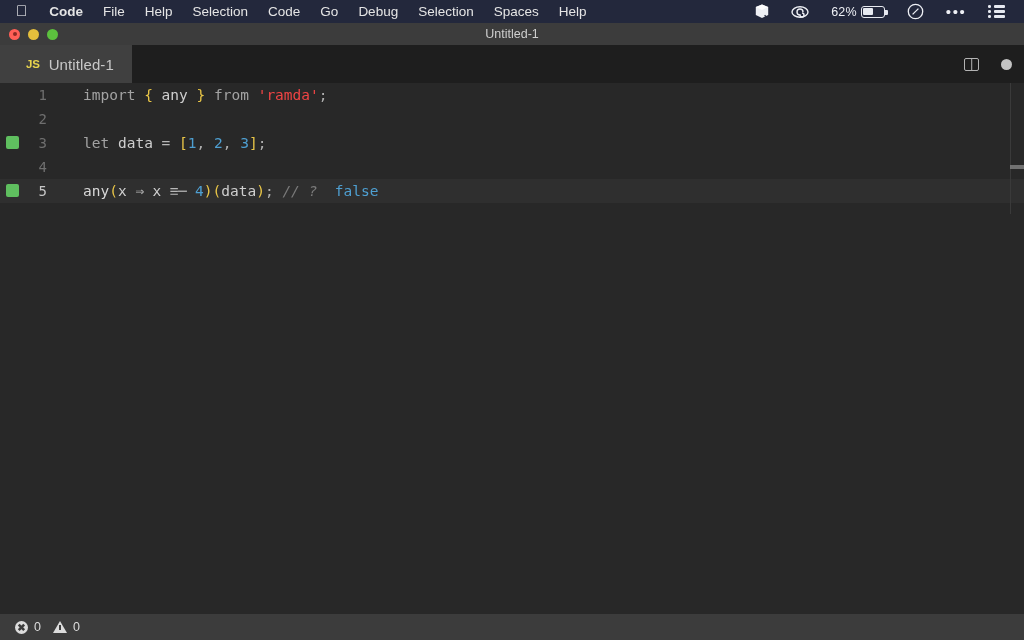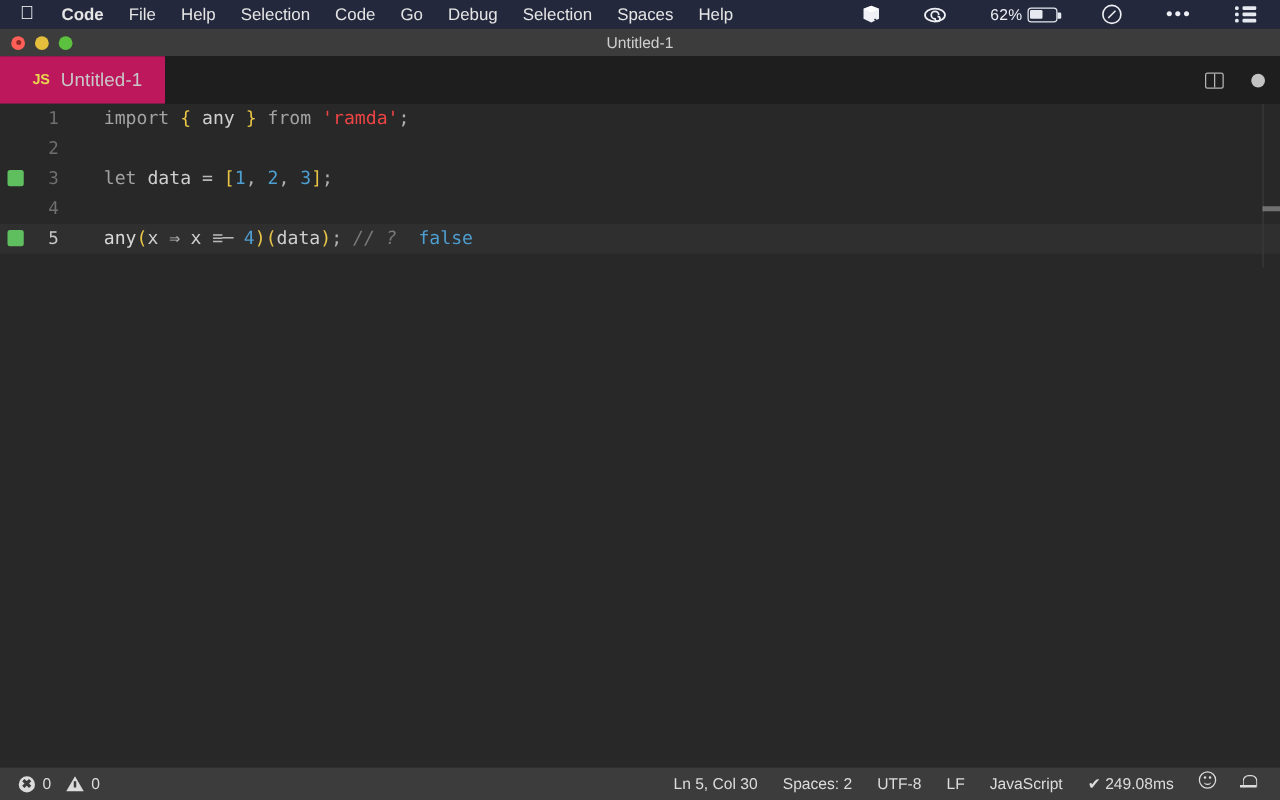--- a/index.html
+++ b/index.html
@@ -29,21 +29,21 @@
   .menu-item {
     padding: 0 10px;
     font-size: 13.5px;
     color: #e5e5e5;
     white-space: nowrap;
     line-height: 23px;
   }
   .menu-item.bold { font-weight: bold; }
   #menu-right {
     position: absolute; right: 0; top: 0; height: 23px;
-    display: flex; align-items: center; gap: 17px;
+    display: flex; align-items: center; gap: 4px;
     padding-right: 10px;
   }
   #menu-right .mr {
     display: flex; align-items: center; justify-content: center;
     padding: 0 9px; height: 23px; color: #eef0f5;
   }
   .batt-pct { font-size: 12.5px; letter-spacing: .2px; padding-right: 4px;}
   .batt-shell {
     width: 24px; height: 12px; border: 1.6px solid #e6e9f0;
     border-radius: 3px; position: relative; display:inline-block;
@@ -86,21 +86,21 @@
   
   #tabbar {
     position: absolute; top: 45px; left: 0;
     width: 1024px; height: 38px;
     background: #1e1e1e;
     display: flex; align-items: center;
   }
   #tab-active {
     display: flex; align-items: center; gap: 9px;
     height: 38px; padding: 0 18px 0 26px;
-    background: #be185d;
+    background: #404040;
   }
   .js-badge {
     color: #e8d44d; font-weight: bold; font-size: 11.5px;
     font-family: "Liberation Sans", sans-serif;
     letter-spacing: -.2px;
   }
   #tab-label { color: #c8c8c8; font-size: 15px; letter-spacing: .1px; }
   #tab-actions {
     position: absolute; right: 12px; top: 0; height: 38px;
     display: flex; align-items: center; gap: 22px;
@@ -314,27 +314,13 @@
   <div id="ov-mark"></div>
 </div>
 
 <div id="statusbar">
   <div id="status-left">
     <span class="err-icon">✖</span>
     <span class="count">0</span>
     <span class="warn-icon"></span>
     <span class="count">0</span>
   </div>
-  <div id="status-right">
-    <span class="sb-item">Ln 5, Col 30</span>
-    <span class="sb-item">Spaces: 2</span>
-    <span class="sb-item">UTF-8</span>
-    <span class="sb-item">LF</span>
-    <span class="sb-item">JavaScript</span>
-    <span class="sb-item">✔ 249.08ms</span>
-    <span class="sb-item">
-      <span class="smiley"><span class="eye l"></span><span class="eye r"></span><span class="mouth"></span></span>
-    </span>
-    <span class="sb-item">
-      <span class="bell"></span>
-    </span>
-  </div>
 </div>
 
 </body></html>

